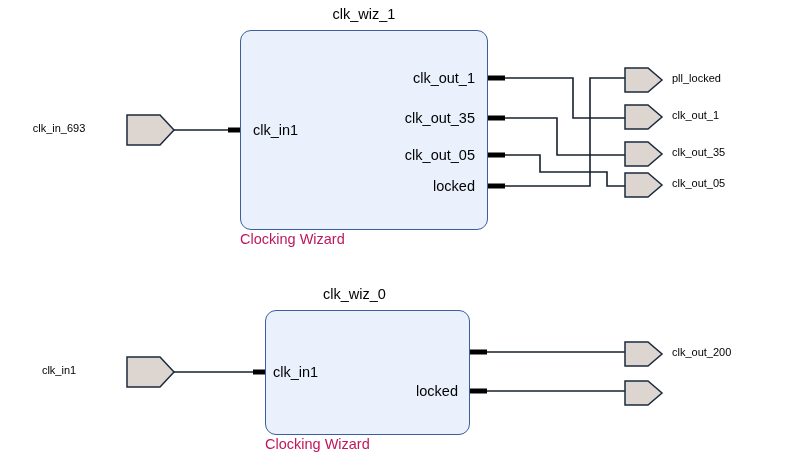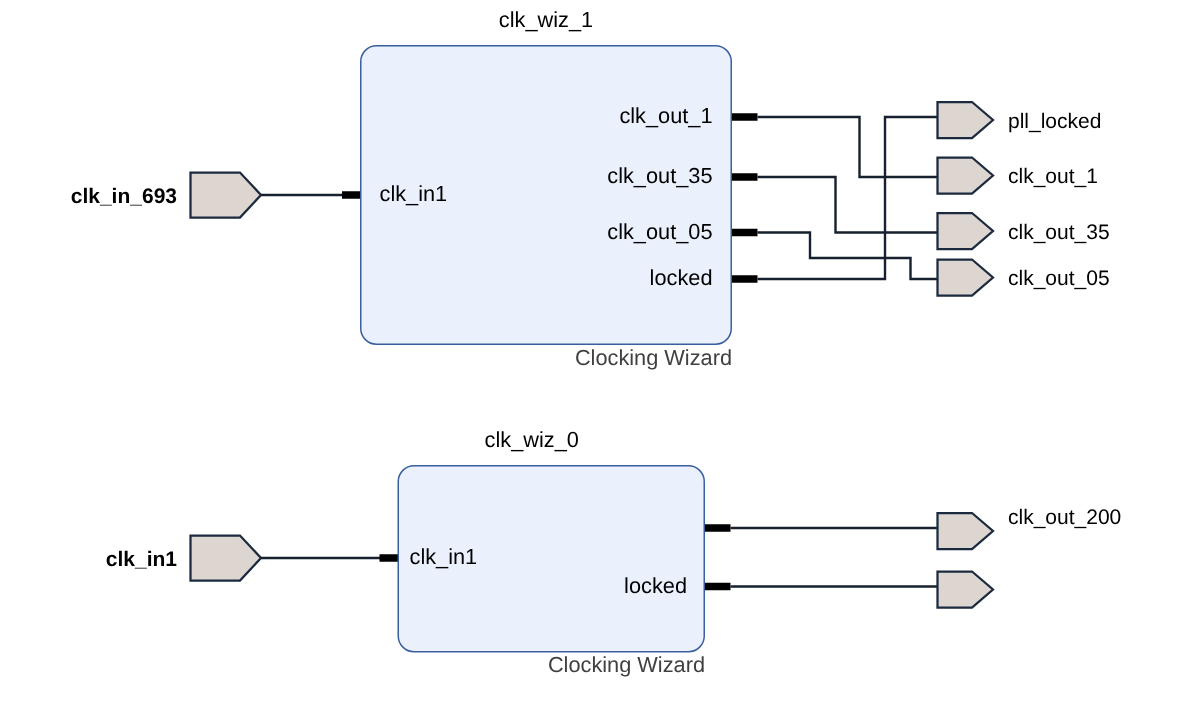--- a/index.html
+++ b/index.html
@@ -24,42 +24,42 @@
   }
   .block-title{
     position:absolute;
     color:#000000;
     font-size:14.5px;
     white-space:nowrap;
     text-align:center;
   }
   .block-footer{
     position:absolute;
-    color:#404040;
+    color:#be185d;
     font-size:14.5px;
     white-space:nowrap;
-    text-align:right;
+    text-align:left;
   }
   .port-label{
     position:absolute;
     color:#000000;
     font-size:14.5px;
     white-space:nowrap;
   }
   .port-label.left{text-align:left;}
   .port-label.right{text-align:right;}
 
   
   .pin-label{
     position:absolute;
     color:#000000;
-    font-size:14px;
+    font-size:11px;
     white-space:nowrap;
   }
-  .pin-label.lbl-left{text-align:right;font-weight:bold;}
+  .pin-label.lbl-left{text-align:center;}
   .pin-label.lbl-right{text-align:left;}
 </style>
 </head>
 <body>
 
 <div id="canvas">
 
   <svg class="svg-layer" viewBox="0 0 799 467" xmlns="http://www.w3.org/2000/svg">
 
     <defs>
@@ -150,15 +150,15 @@
 
   <div class="pin-label lbl-left" style="left:0px;top:122px;width:118px;">clk_in_693</div>
 
   <div class="pin-label lbl-left" style="left:0px;top:364px;width:118px;">clk_in1</div>
 
   <div class="pin-label lbl-right" style="left:672px;top:72px;">pll_locked</div>
   <div class="pin-label lbl-right" style="left:672px;top:109px;">clk_out_1</div>
   <div class="pin-label lbl-right" style="left:672px;top:146px;">clk_out_35</div>
   <div class="pin-label lbl-right" style="left:672px;top:177px;">clk_out_05</div>
 
-  <div class="pin-label lbl-right" style="left:672px;top:336px;">clk_out_200</div>
+  <div class="pin-label lbl-right" style="left:672px;top:346px;">clk_out_200</div>
 
 </div>
 
 </body></html>

